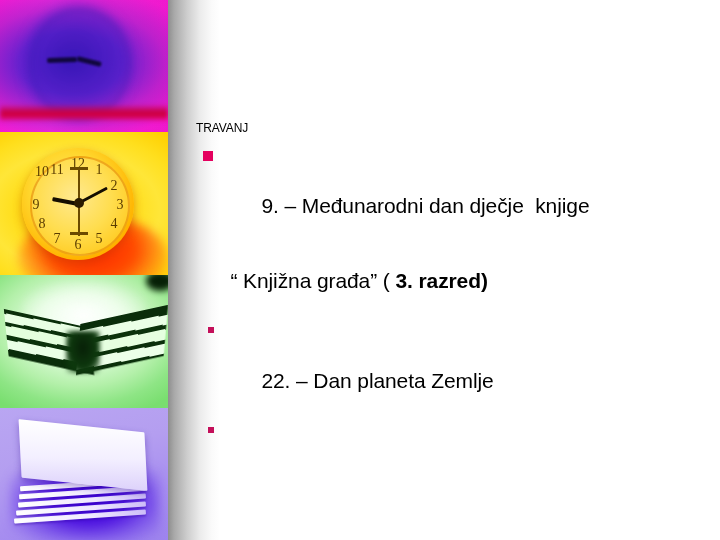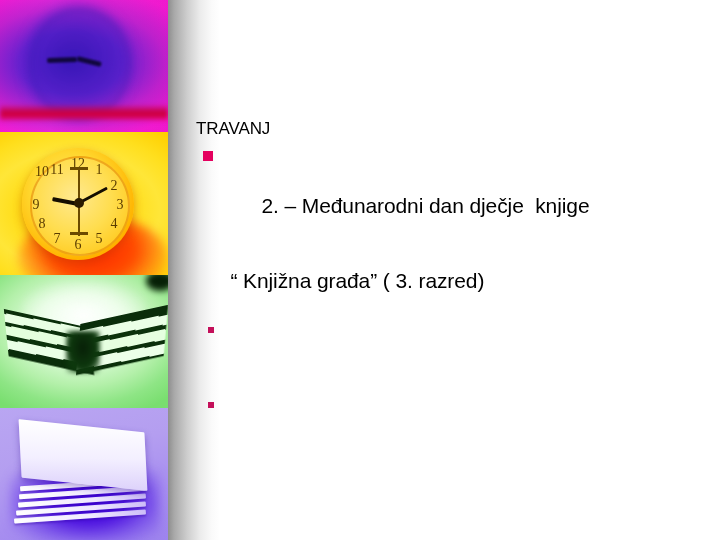--- a/index.html
+++ b/index.html
@@ -255,21 +255,21 @@
     font-size: 21px;
     line-height: 25px;
     letter-spacing: -0.1px;
   }
   .line {
     position: relative;
     white-space: pre;
     min-height: 25px;
   }
   .heading {
-    font-size: 17px;
+    font-size: 12px;
     line-height: 21px;
     white-space: pre;
   }
   .bullet-row {
     position: relative;
     padding-left: 31px;
     white-space: pre;
   }
   .bullet-row.flat {
     padding-left: 0;
@@ -286,21 +286,21 @@
     background: #e4005e;
   }
   .bul-sm {
     left: 12px;
     top: 9px;
     width: 6px;
     height: 6px;
     background: #c4105a;
   }
   b.strong {
-    font-weight: normal;
+    font-weight: bold;
     margin-top: 22px;
   }
 </style>
 </head>
 <body>
 
 <div id="slide">
 
   <div id="collage">
 
@@ -358,30 +358,31 @@
   </div>
 
   <div id="fade"></div>
 
   <div id="textblock">
 
     <div class="line heading">TRAVANJ</div>
 
     <div class="line bullet-row">
       <span class="bul bul-lg"></span>
-      <span>2. – Međunarodni dan dječje  knjige</span>
+      <span>9. – Međunarodni dan dječje  knjige</span>
     </div>
 
 
     <div class="line bullet-row flat">
       <span>“ Knjižna građa” ( </span><b class="strong">3. razred)</b>
     </div>
 
     <div class="line bullet-row">
       <span class="bul bul-sm"></span>
+      <span>22. – Dan planeta Zemlje</span>
     </div>
 
     <div class="line bullet-row">
       <span class="bul bul-sm"></span>
       
     </div>
 
   </div>
 
 </div>

